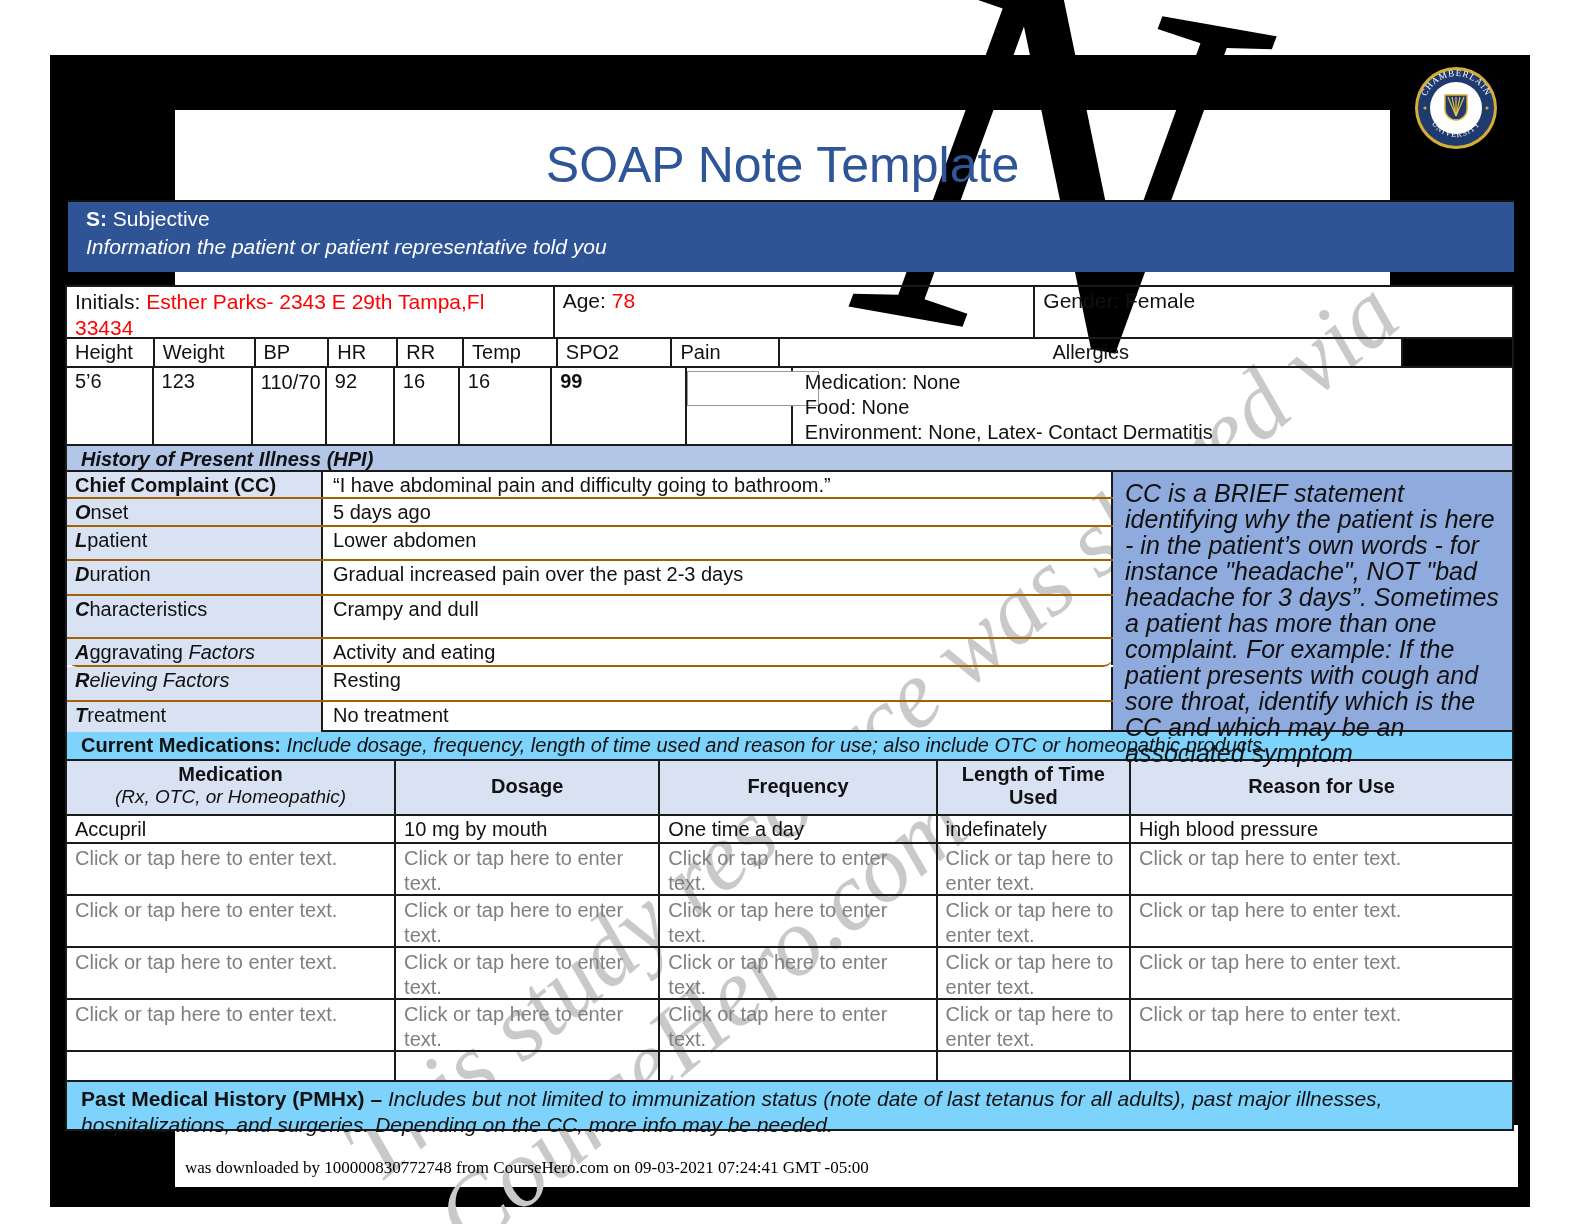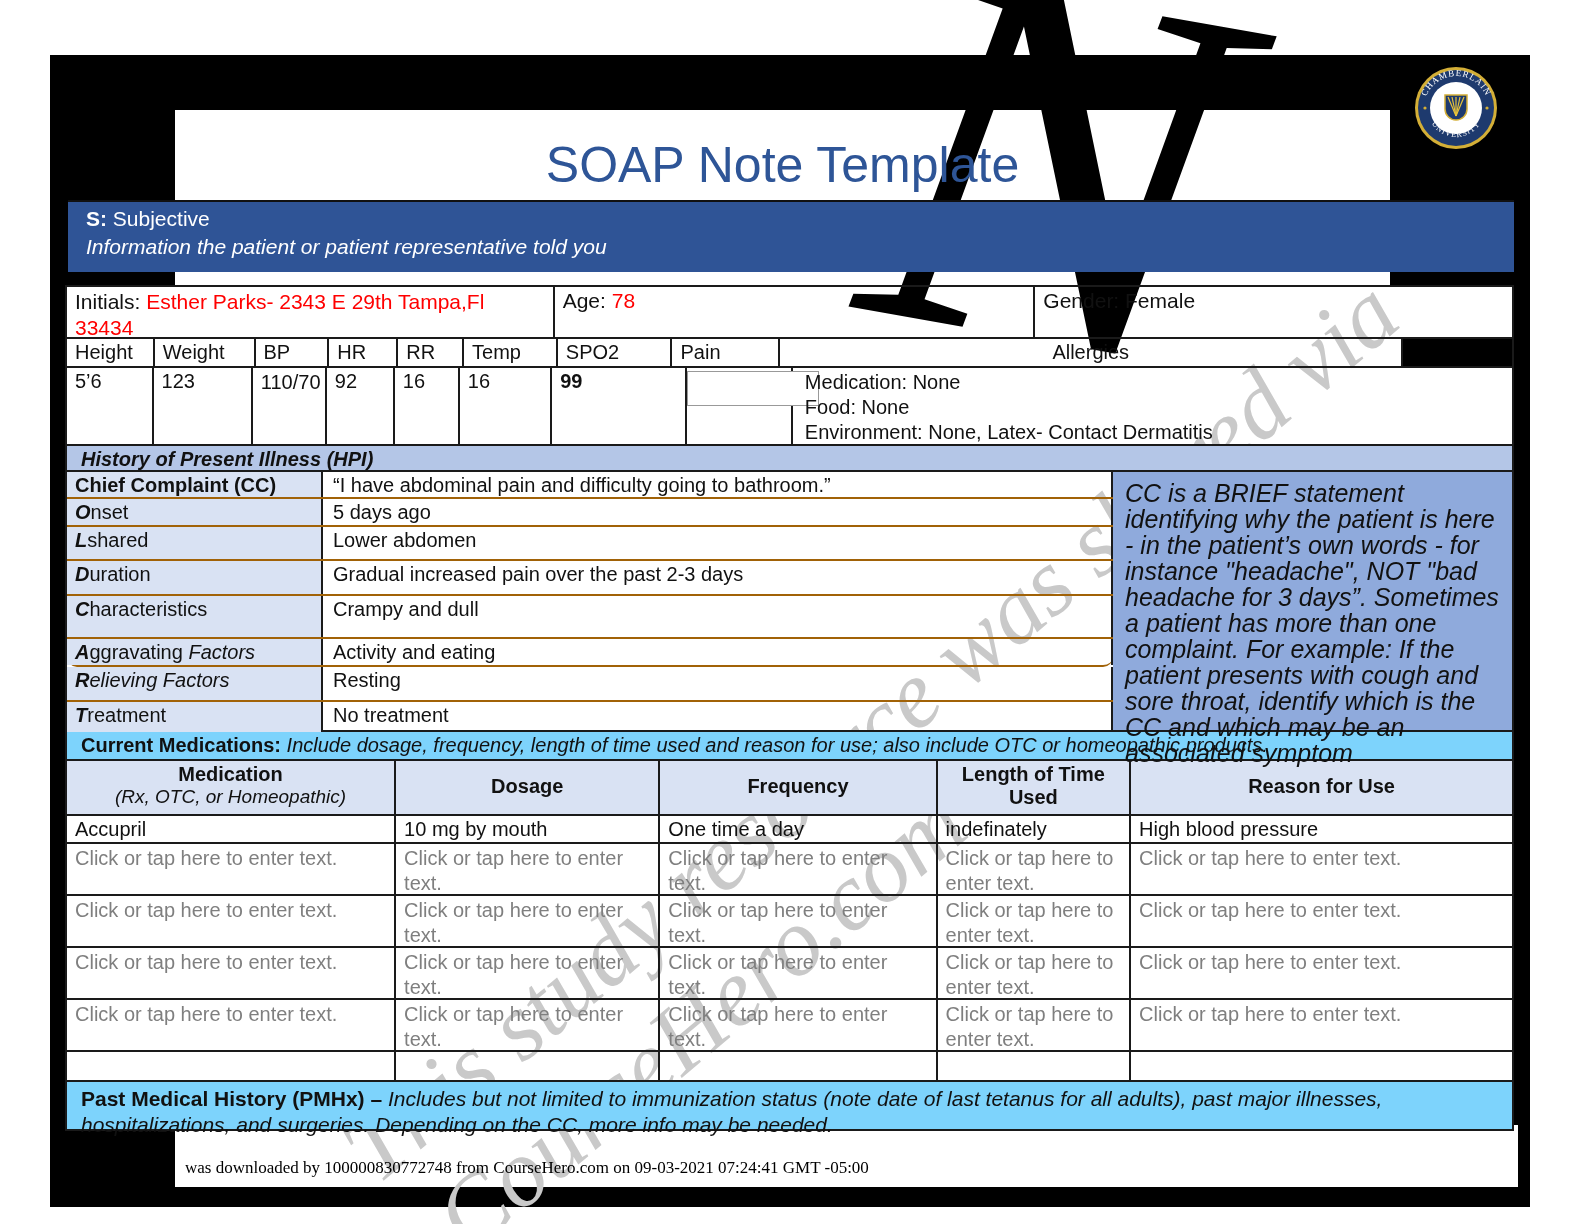--- a/index.html
+++ b/index.html
@@ -159,21 +159,21 @@
       <div class="hpi-left">
         <div class="hpi-row" style="height:27px;">
           <div class="hpi-lbl b">Chief Complaint (CC)</div>
           <div class="hpi-val">“I have abdominal pain and difficulty going to bathroom.”</div>
         </div>
         <div class="hpi-row" style="height:28px;">
           <div class="hpi-lbl"><span class="bi">O</span><span>nset</span></div>
           <div class="hpi-val">5 days ago</div>
         </div>
         <div class="hpi-row" style="height:34px;">
-          <div class="hpi-lbl"><span class="bi">L</span><span>shared</span></div>
+          <div class="hpi-lbl"><span class="bi">L</span><span>patient</span></div>
           <div class="hpi-val">Lower abdomen</div>
         </div>
         <div class="hpi-row" style="height:35px;">
           <div class="hpi-lbl"><span class="bi">D</span><span>uration</span></div>
           <div class="hpi-val">Gradual increased pain over the past 2-3 days</div>
         </div>
         <div class="hpi-row" style="height:43px;">
           <div class="hpi-lbl"><span class="bi">C</span><span>haracteristics</span></div>
           <div class="hpi-val">Crampy and dull</div>
         </div>

